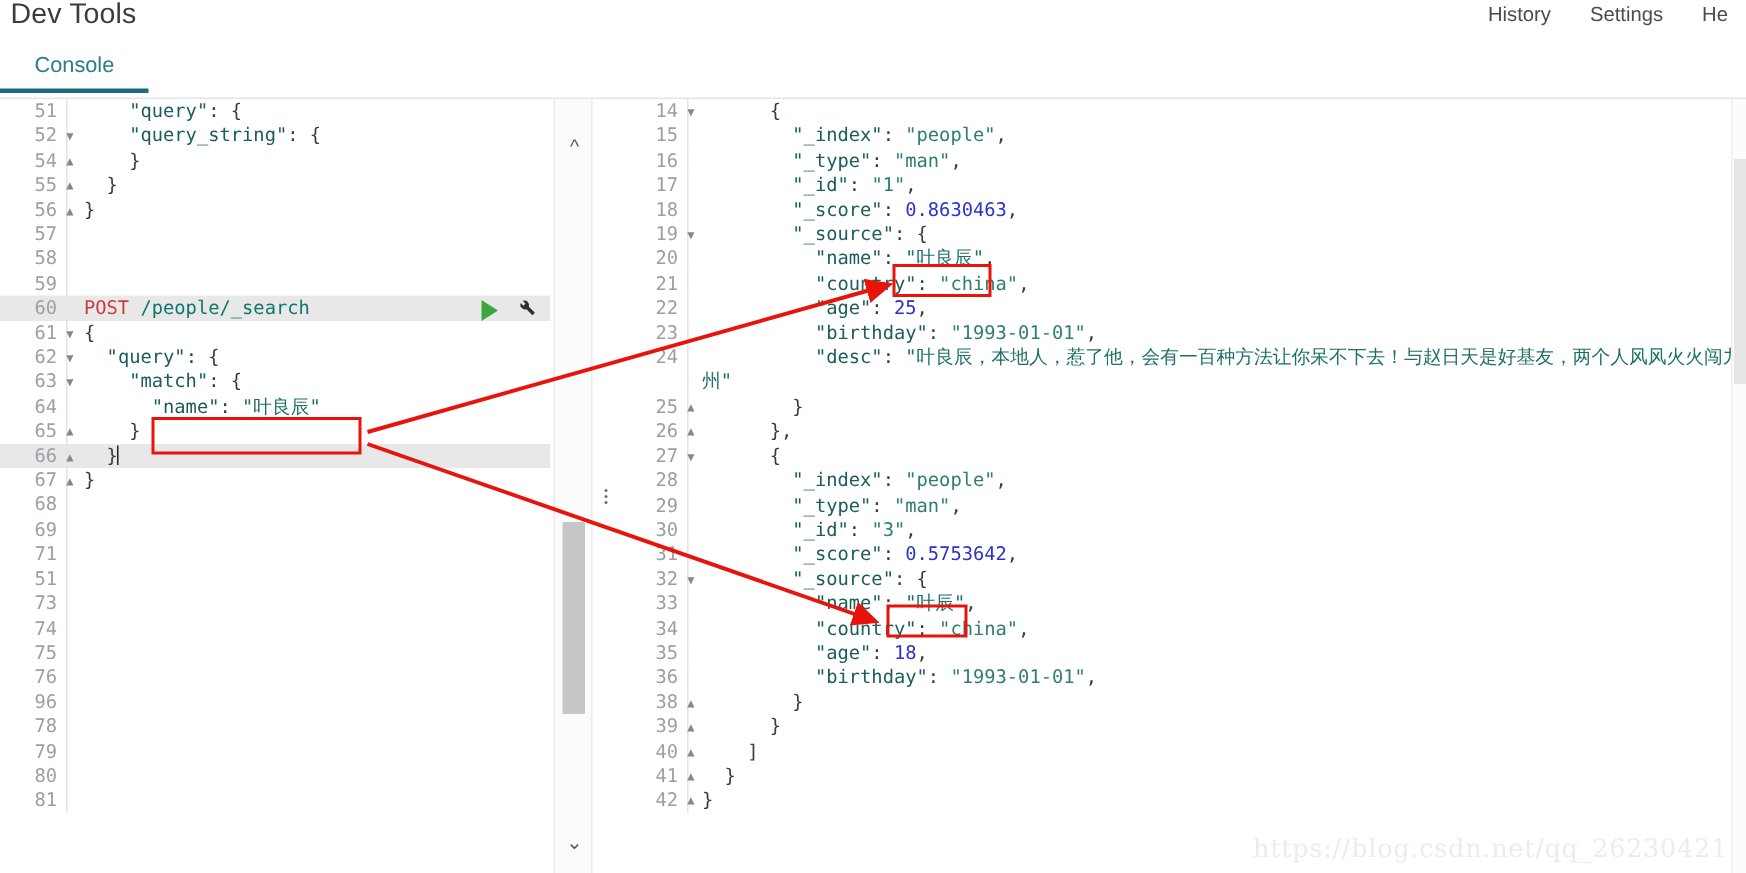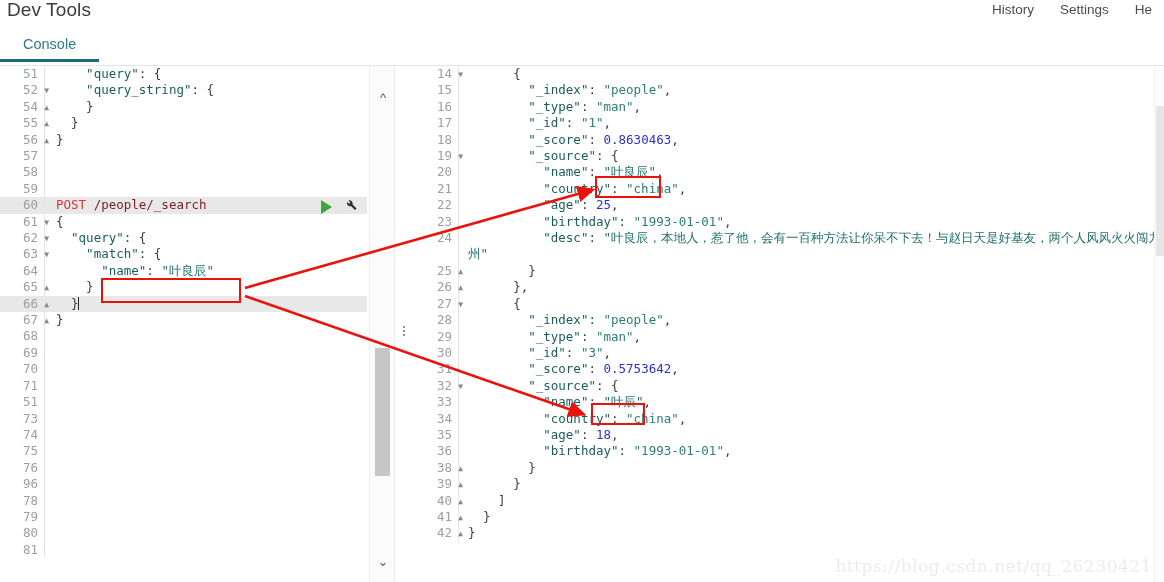--- a/index.html
+++ b/index.html
@@ -123,21 +123,21 @@
   
   .code .ig { color: #dedede; }
 
   
   .k   { color: #1c5c5c; }   
   .s   { color: #2e7d74; }   
   .n   { color: #2b32c8; }   
   .p   { color: #3b3b3b; }   
   .cn  { color: #1e6f6b; }   
   .mth { color: #cc3b3b; }   
-  .url { color: #7f1d1d; }   
+  .url { color: #0f766e; }   
 
   
   .req-band { background: #e8e8e8; }
 
   .cursor {
     display: inline-block;
     width: 1px; height: 13px;
     background: #222;
     vertical-align: -2px;
     margin-left: -1px;
@@ -263,21 +263,20 @@
                 </svg></span></div><div class="gutter">60</div><div class="gutter-sep"></div><div class="code"><span class="mth">POST</span> <span class="url">/people/_search</span></div></div>
           <div class="row"><div class="gutter">61<span class="fold">▼</span></div><div class="gutter-sep"></div><div class="code"><span class="p">{</span></div></div>
           <div class="row"><div class="gutter">62<span class="fold">▼</span></div><div class="gutter-sep"></div><div class="code"><span class="ig">&nbsp;&nbsp;</span><span class="k">"query"</span><span class="p">:</span> <span class="p">{</span></div></div>
           <div class="row"><div class="gutter">63<span class="fold">▼</span></div><div class="gutter-sep"></div><div class="code"><span class="ig">&nbsp;&nbsp;&nbsp;&nbsp;</span><span class="k">"match"</span><span class="p">:</span> <span class="p">{</span></div></div>
           <div class="row"><div class="gutter">64</div><div class="gutter-sep"></div><div class="code"><span class="ig">&nbsp;&nbsp;&nbsp;&nbsp;&nbsp;&nbsp;</span><span class="k">"name"</span><span class="p">:</span> <span class="cn">"叶良辰"</span></div></div>
           <div class="row"><div class="gutter">65<span class="fold">▲</span></div><div class="gutter-sep"></div><div class="code"><span class="ig">&nbsp;&nbsp;&nbsp;&nbsp;</span><span class="p">}</span></div></div>
           <div class="row highlight"><div class="gutter">66<span class="fold">▲</span></div><div class="gutter-sep"></div><div class="code"><span class="ig">&nbsp;&nbsp;</span><span class="p">}</span><span class="cursor"></span></div></div>
           <div class="row"><div class="gutter">67<span class="fold">▲</span></div><div class="gutter-sep"></div><div class="code"><span class="p">}</span></div></div>
           <div class="row"><div class="gutter">68</div><div class="gutter-sep"></div><div class="code"></div></div>
           <div class="row"><div class="gutter">69</div><div class="gutter-sep"></div><div class="code"></div></div>
-          <div class="row"><div class="gutter">70</div><div class="gutter-sep"></div><div class="code"></div></div>
           <div class="row"><div class="gutter">71</div><div class="gutter-sep"></div><div class="code"></div></div>
           <div class="row"><div class="gutter">51</div><div class="gutter-sep"></div><div class="code"></div></div>
           <div class="row"><div class="gutter">73</div><div class="gutter-sep"></div><div class="code"></div></div>
           <div class="row"><div class="gutter">74</div><div class="gutter-sep"></div><div class="code"></div></div>
           <div class="row"><div class="gutter">75</div><div class="gutter-sep"></div><div class="code"></div></div>
           <div class="row"><div class="gutter">76</div><div class="gutter-sep"></div><div class="code"></div></div>
           <div class="row"><div class="gutter">96</div><div class="gutter-sep"></div><div class="code"></div></div>
           <div class="row"><div class="gutter">78</div><div class="gutter-sep"></div><div class="code"></div></div>
           <div class="row"><div class="gutter">79</div><div class="gutter-sep"></div><div class="code"></div></div>
           <div class="row"><div class="gutter">80</div><div class="gutter-sep"></div><div class="code"></div></div>

